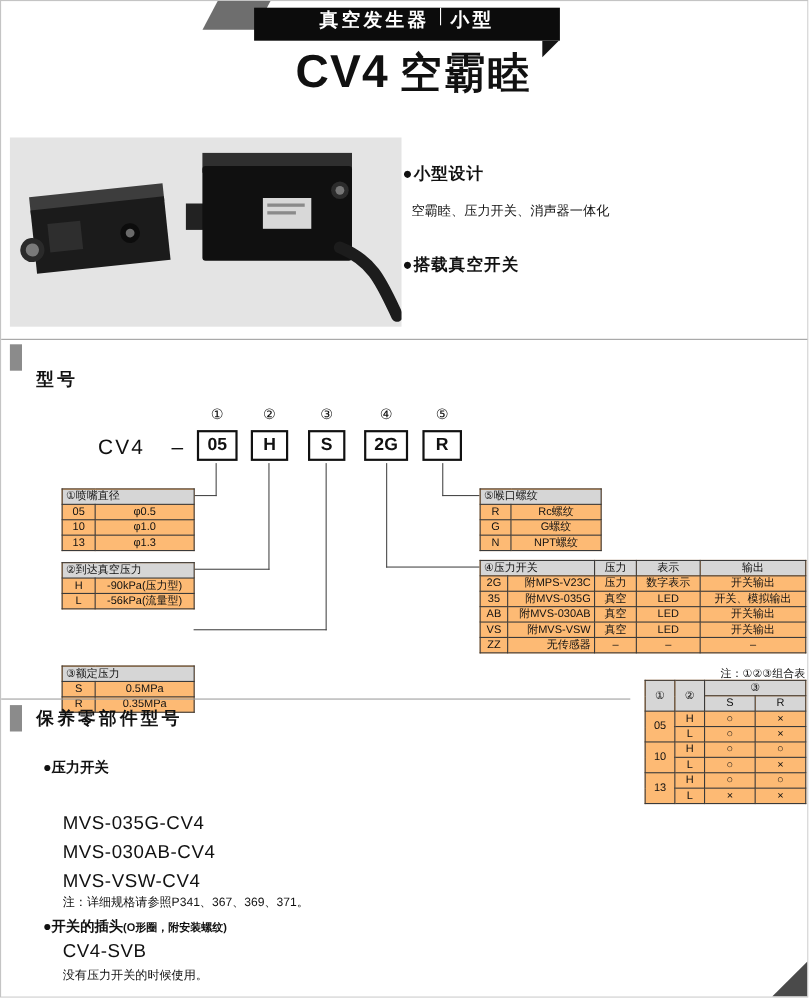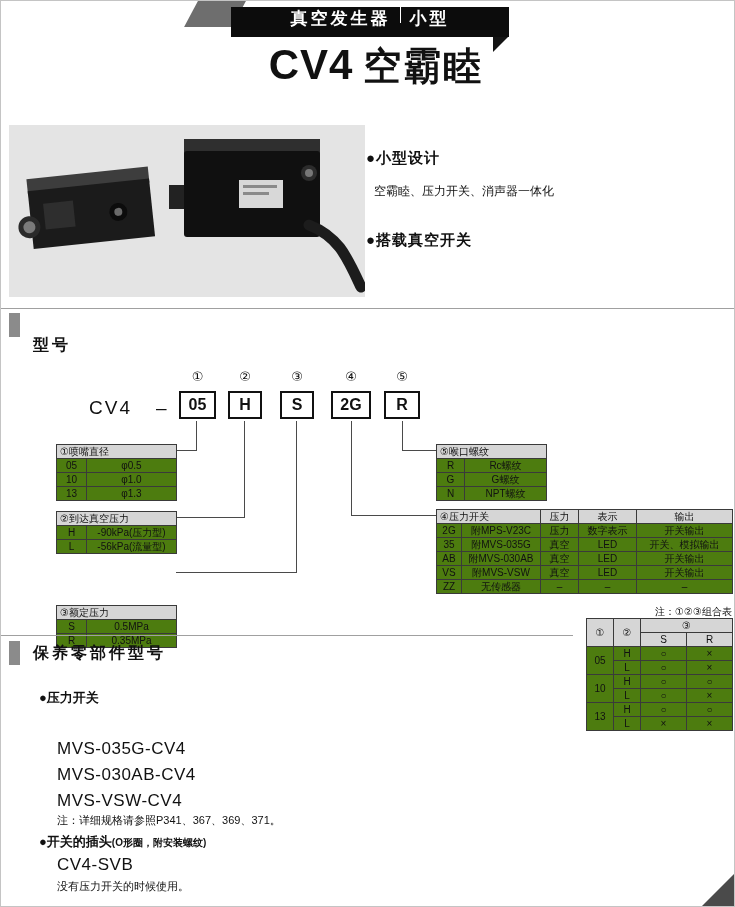--- a/index.html
+++ b/index.html
@@ -30,25 +30,25 @@
   .sec-title { font-size:16px; font-weight:bold; letter-spacing:3px; }
 
   
   .model-prefix { font-size:19px; letter-spacing:2px; }
   .code-box { border:2px solid #111; display:flex; align-items:center; justify-content:center; font-size:16px; font-weight:bold; height:28px; background:#fff; }
   .circ { font-size:13px; text-align:center; }
   .conn-l { border-right:1px solid #4a4a4a; border-bottom:1px solid #4a4a4a; }
   .conn-r { border-left:1px solid #4a4a4a; border-bottom:1px solid #4a4a4a; }
 
   
-  table.spec { border-collapse:collapse; background:#4d7c0f; table-layout:fixed; }
+  table.spec { border-collapse:collapse; background:#fdba74; table-layout:fixed; }
   .spec th, .spec td { border:1px solid #3a3a3a; font-size:10px; line-height:12px; height:14px; padding:0 3px; text-align:center; font-weight:normal; overflow:hidden; white-space:nowrap; }
   .spec th { background:#d6d6d6; }
   .spec th.ttl { text-align:left; }
-  .spec td.nm { text-align:center; }
+  .spec td.nm { text-align:right; }
 
   .combo-note { font-size:10px; text-align:right; }
 
   
   .sub-head { font-size:13px; font-weight:bold; }
   .sub-head .sm { font-size:10px; font-weight:bold; }
   .part-model { font-size:17px; letter-spacing:0.5px; }
   .small-note { font-size:11px; }
 
   .corner-br { right:0; bottom:0; width:0; height:0; border-bottom:32px solid #4a4a4a; border-left:32px solid transparent; }

